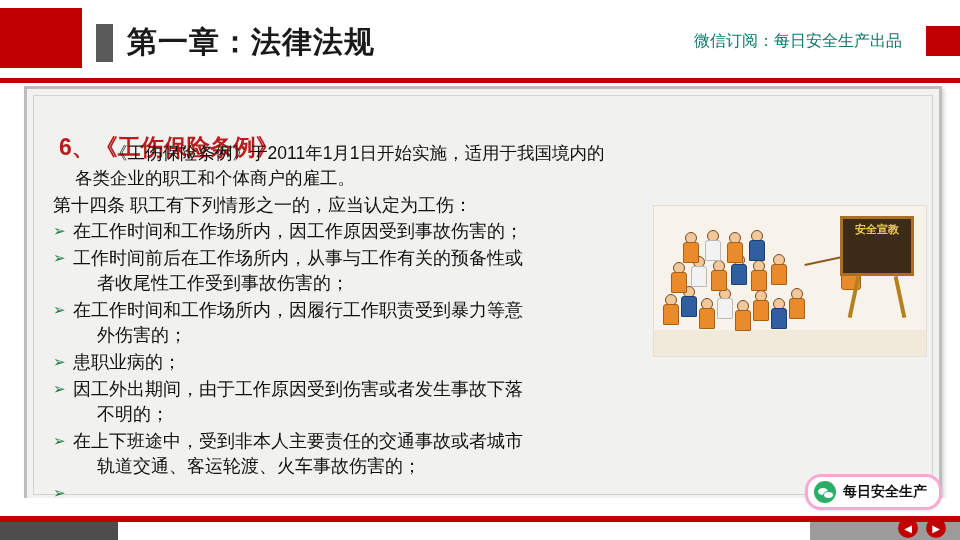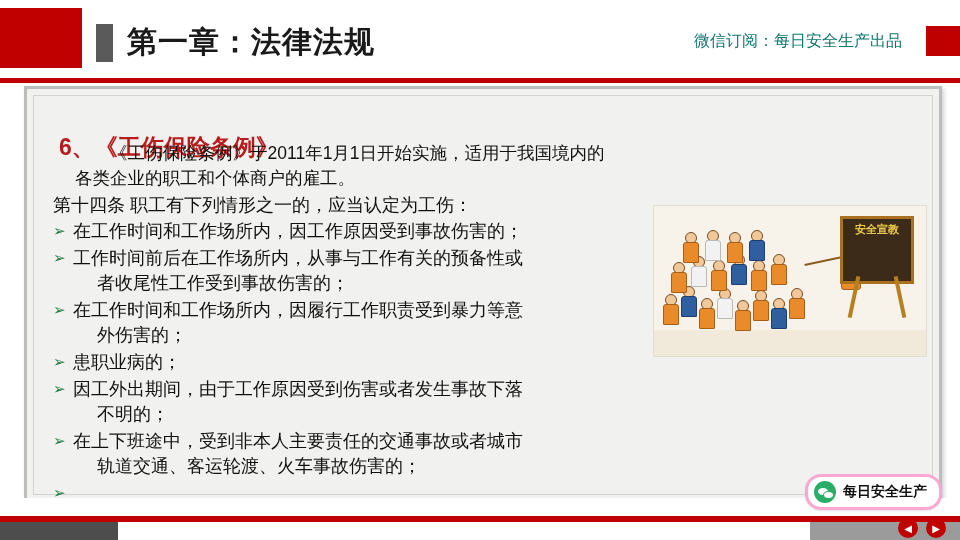--- a/index.html
+++ b/index.html
@@ -162,21 +162,21 @@
     position: absolute;
     left: 0; bottom: 0;
     width: 100%;
     height: 26px;
     background: #f1eadb;
   }
   .board {
     position: absolute;
     right: 12px; top: 10px;
     width: 74px;
-    height: 68px;
+    height: 60px;
     background: #3d2b1a;
     border: 3px solid #a9701f;
     color: #e8c84a;
     font-size: 11px;
     line-height: 1.1;
     padding: 4px;
     box-sizing: border-box;
     text-align: center;
     font-weight: bold;
   }

